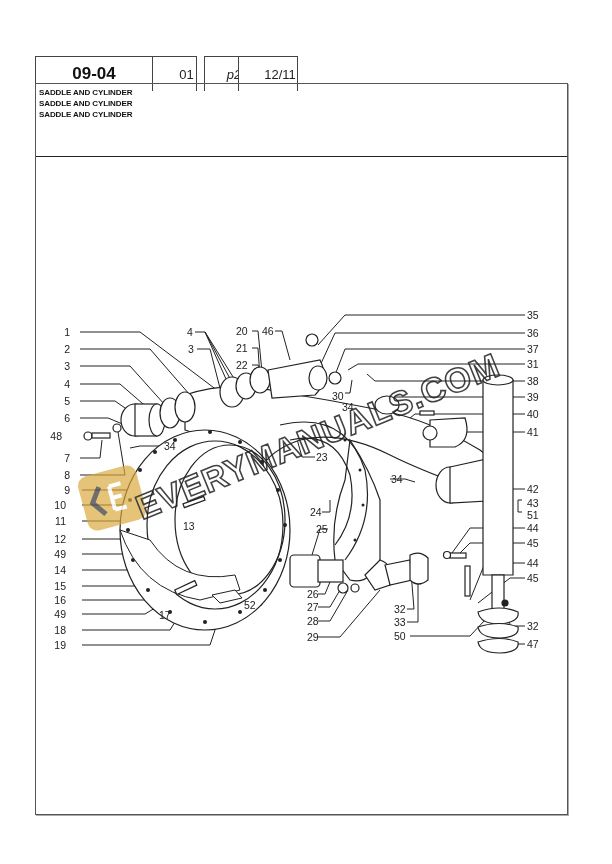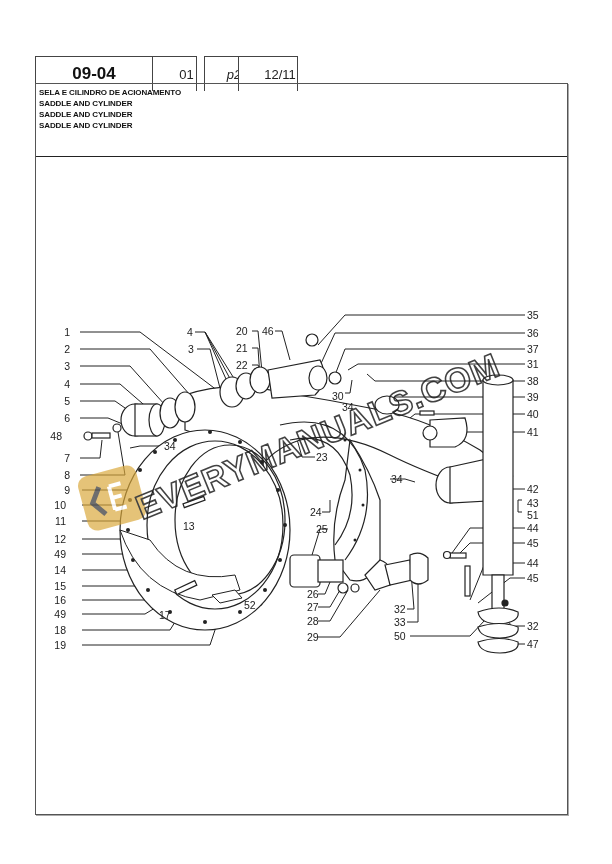--- a/index.html
+++ b/index.html
@@ -24,21 +24,20 @@
 </div>
 <div class="hdr-cell hdr-small" style="left:204px;width:36px;font-style:italic;">
   <span>p2</span>
 </div>
 <div class="hdr-cell hdr-small" style="left:238px;width:60px;">
   <span>12/11</span>
 </div>
 
 <div class="frame">
   <div class="title-block">
-    <div class="title-line">SELA E CILINDRO DE ACIONAMENTO</div>
     <div class="title-line">SADDLE AND CYLINDER</div>
     <div class="title-line">SADDLE AND CYLINDER</div>
     <div class="title-line">SADDLE AND CYLINDER</div>
   </div>
   <div class="drawing"></div>
 </div>
 
 <svg id="diagram" width="612" height="864" viewBox="0 0 612 864" style="position:absolute;left:0;top:0;" xmlns="http://www.w3.org/2000/svg">
   <g fill="none" stroke="#222" stroke-width="1">
 

